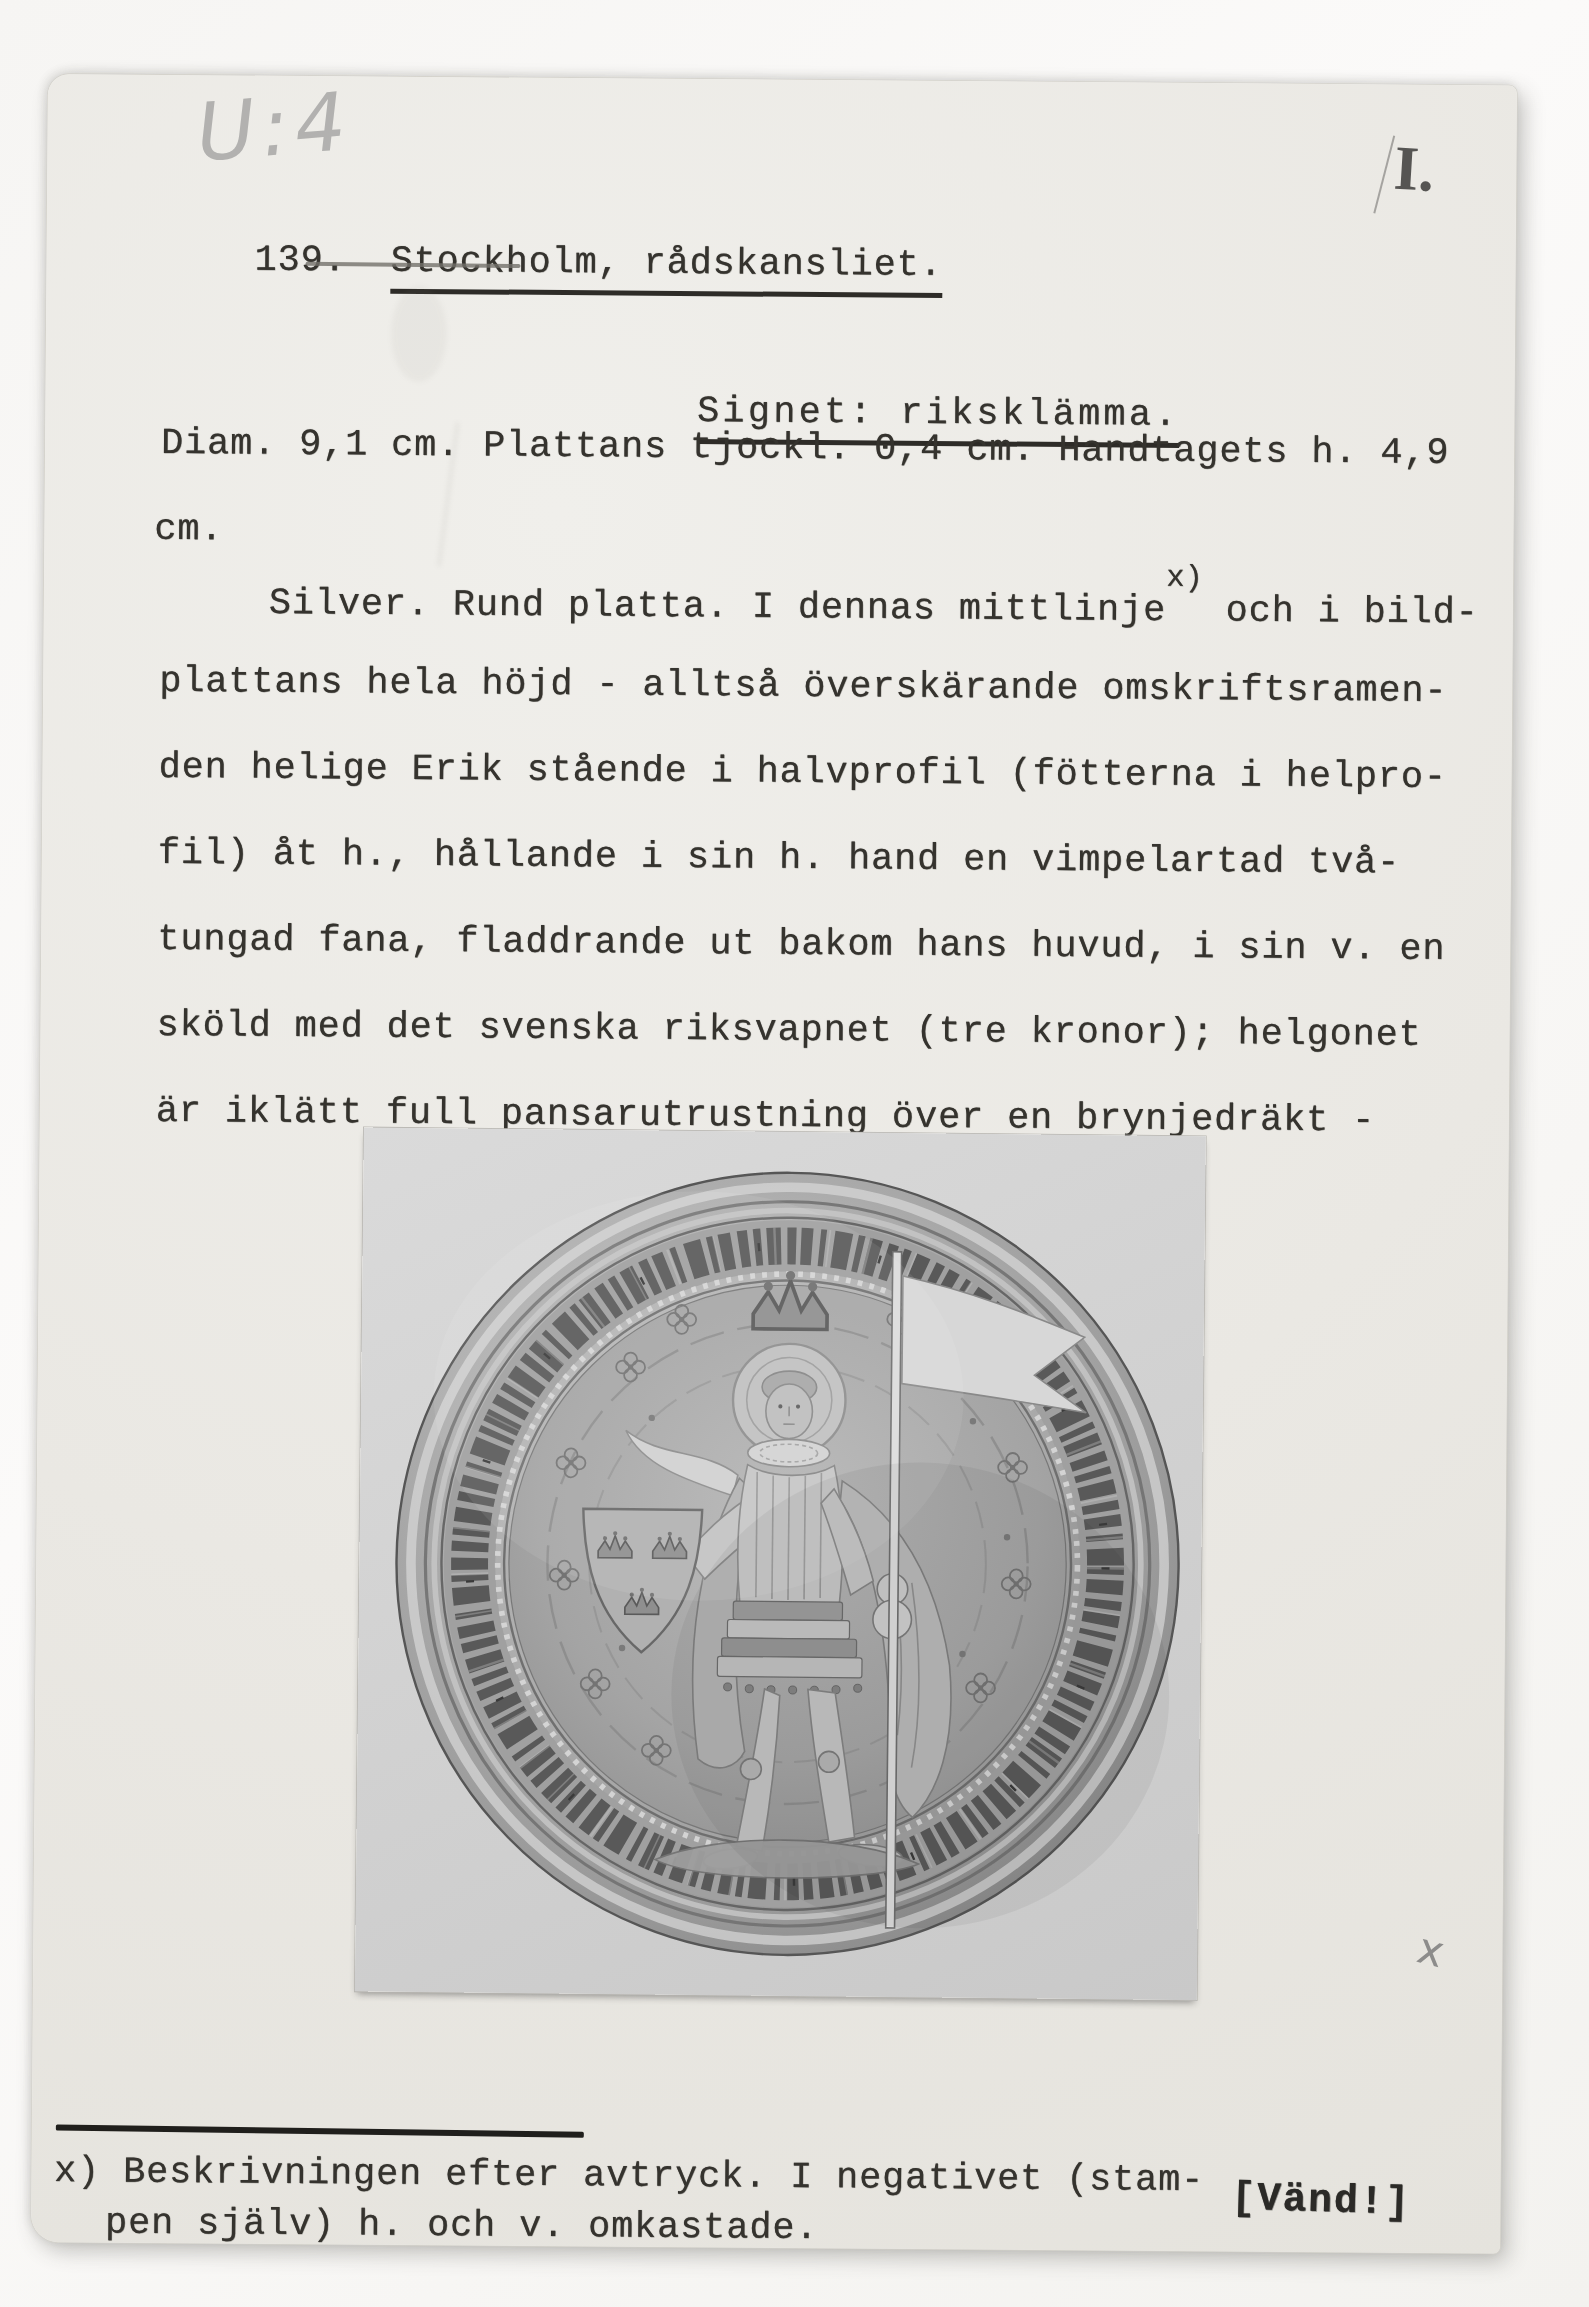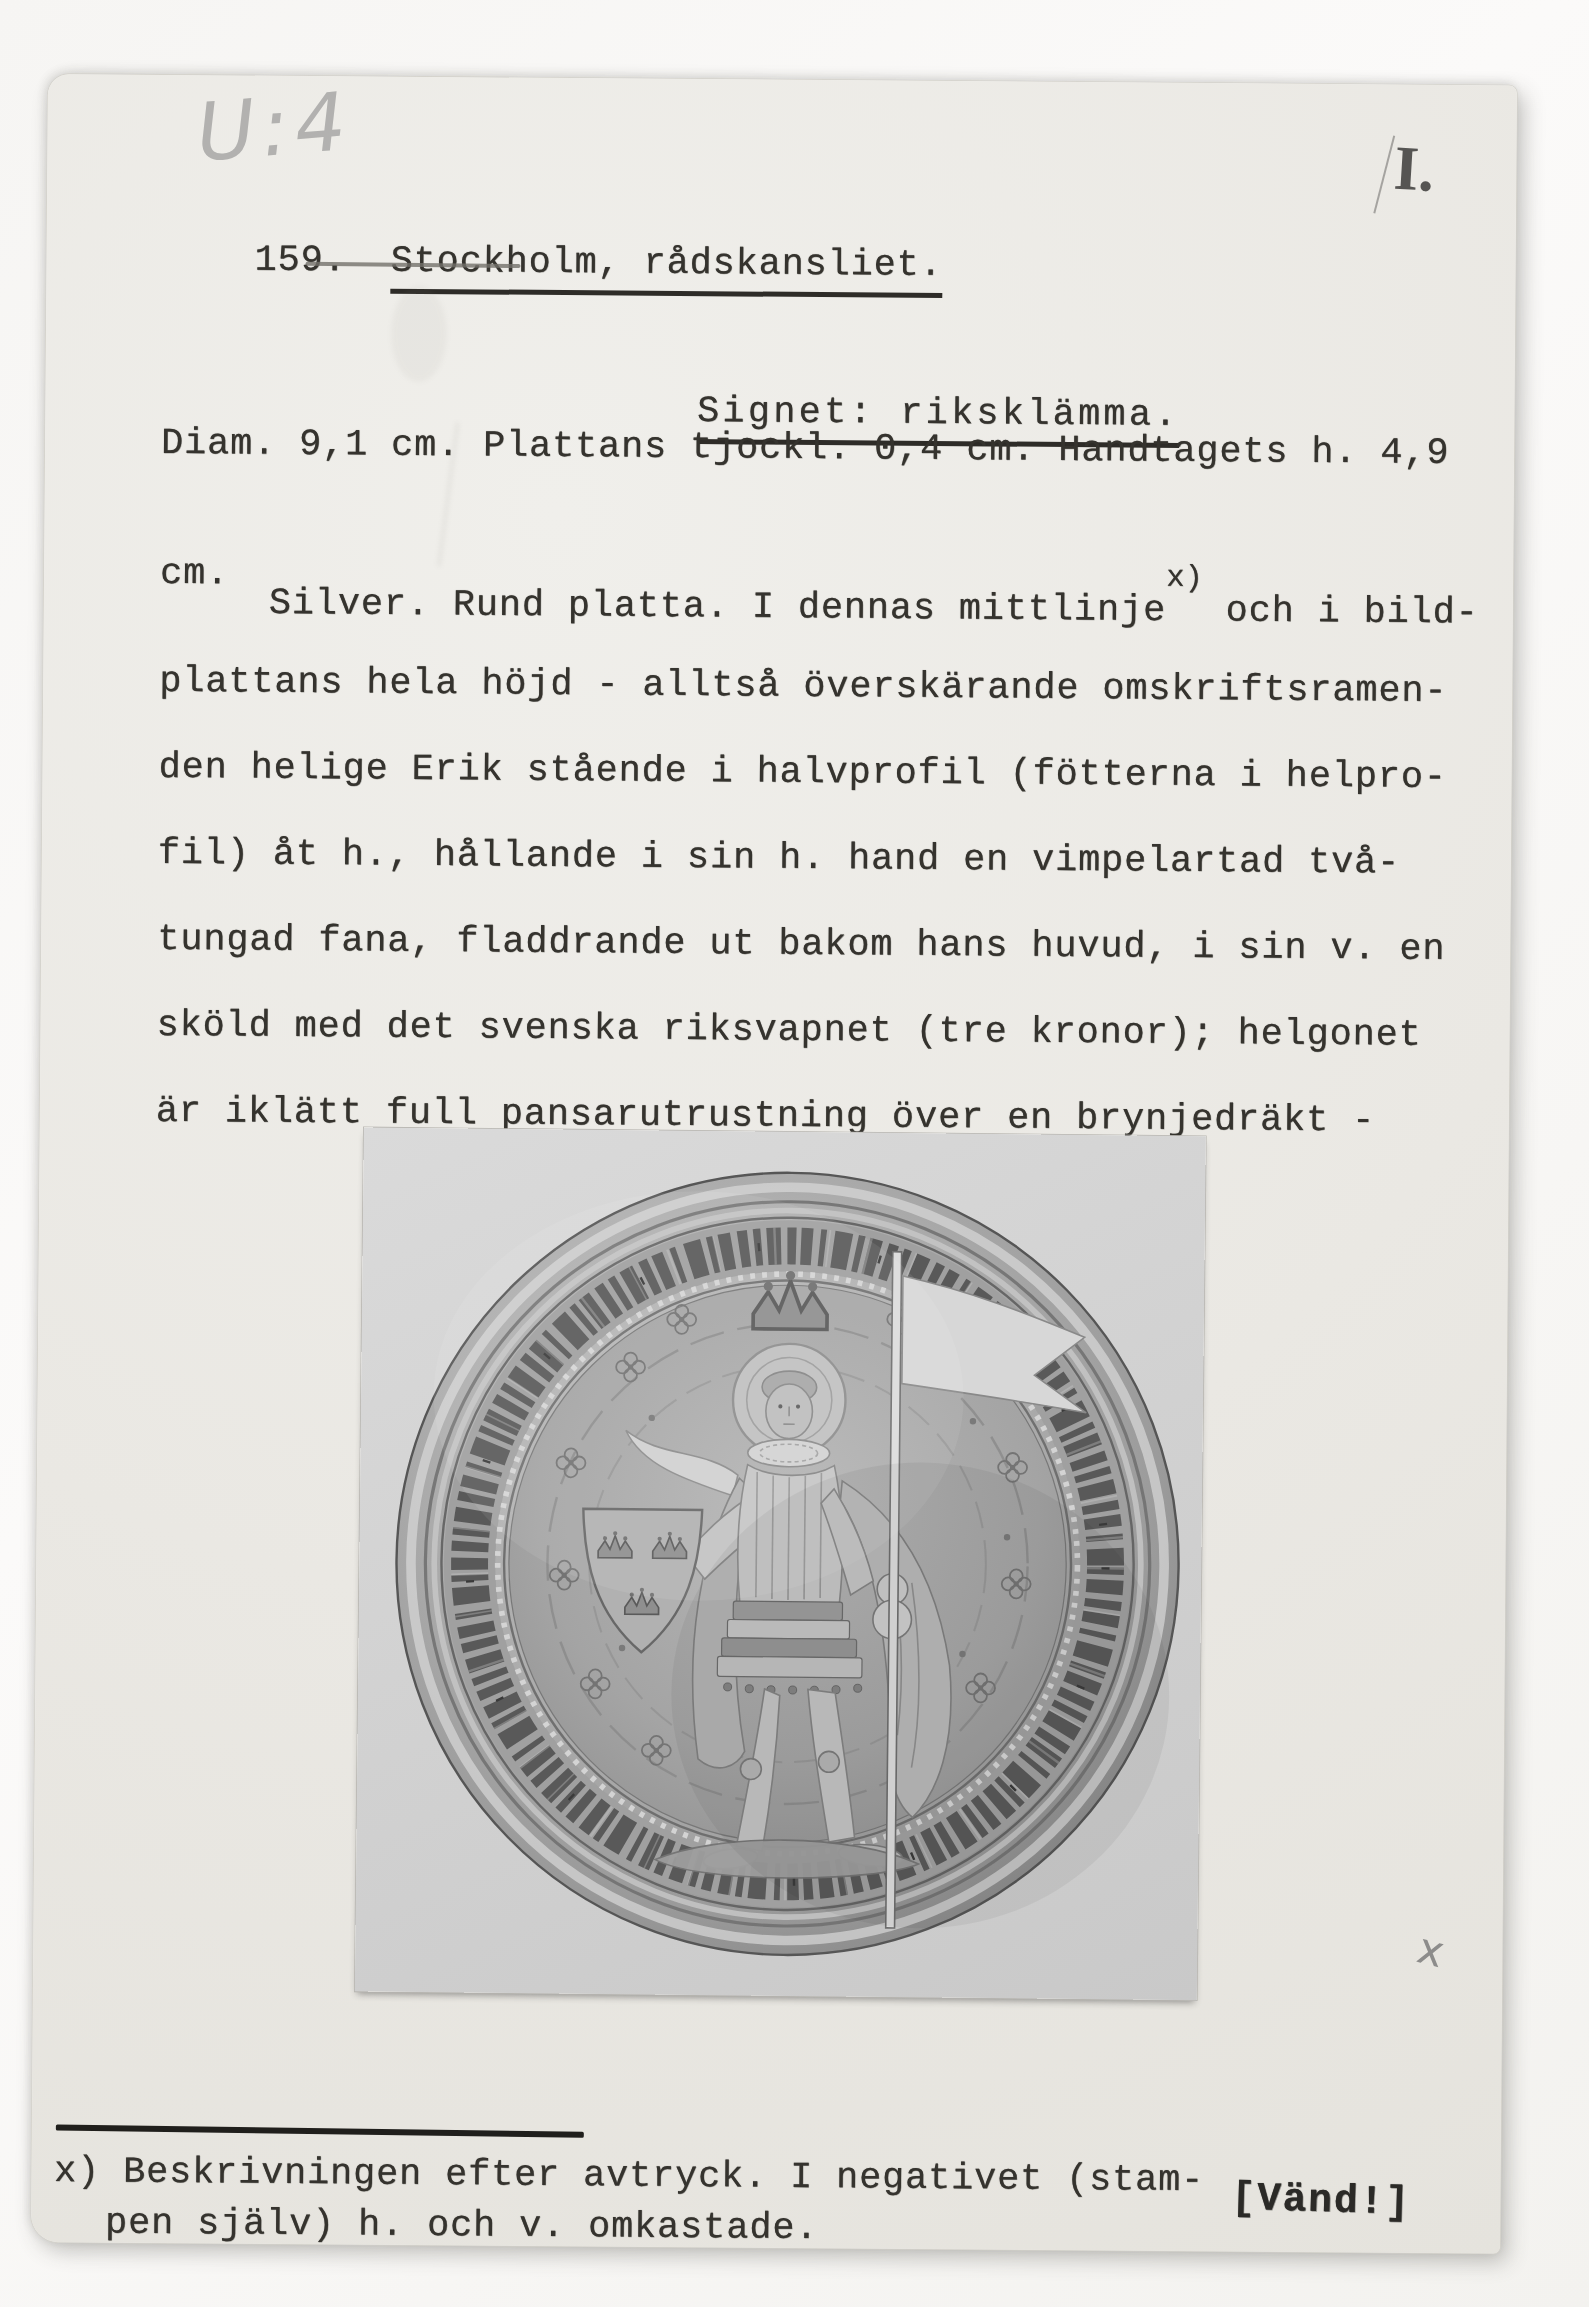--- a/index.html
+++ b/index.html
@@ -56,30 +56,30 @@
 </head>
 <body>
 
 <div class="paper">
 
   <div class="handwriting" style="left:149px;top:4.8px;font-size:80px;letter-spacing:6.4px;transform:rotate(-5deg);opacity:.6;">U:4</div>
   <div class="pencil-dark" style="left:1347px;top:48px;font-size:63px;transform:rotate(3deg);opacity:.85;">I.</div>
   <div style="position:absolute;left:1336px;top:50px;width:2.4px;height:80px;background:#6b6a68;opacity:.55;transform:rotate(14deg);"></div>
 
   <div class="typeline header-line" style="left:116px;top:123px;">
-    <span class="num">159.</span><span class="ul">Stockholm, rådskansliet.</span>
+    <span class="num">139.</span><span class="ul">Stockholm, rådskansliet.</span>
   </div>
   <div class="pencil-underline" style="left:259px;top:186px;width:215px;height:4px;"></div>
 
   <div class="typeline" style="left:550px;top:271px;letter-spacing:3.2px;">
     <span class="ul">Signet: riksklämma.</span>
   </div>
 
   <div class="typeline" style="left:116px;top:348px;">Diam. 9,1 cm. Plattans tjockl. 0,4 cm. Handtagets h. 4,9</div>
-  <div class="typeline" style="left:116px;top:434px;margin-top:44px;">cm.</div>
+  <div class="typeline" style="left:110px;top:434px;">cm.</div>
 
   <div class="typeline" style="left:225px;top:500px;"><span>Silver. Rund platta. I dennas mittlinje</span><sup class="fnmark">x)</sup><span> och i bild-</span></div>
   <div class="typeline" style="left:116px;top:586px;">plattans hela höjd - alltså överskärande omskriftsramen-</div>
   <div class="typeline" style="left:116px;top:672px;">den helige Erik stående i halvprofil (fötterna i helpro-</div>
   <div class="typeline" style="left:116px;top:758px;">fil) åt h., hållande i sin h. hand en vimpelartad två-</div>
   <div class="typeline" style="left:116px;top:844px;">tungad fana, fladdrande ut bakom hans huvud, i sin v. en</div>
   <div class="typeline" style="left:116px;top:930px;">sköld med det svenska riksvapnet (tre kronor); helgonet</div>
   <div class="typeline" style="left:116px;top:1016px;">är iklätt full pansarutrustning över en brynjedräkt -</div>
 
   <div class="smudge" style="left:345px;top:209px;width:56px;height:96px;opacity:.07;border-radius:50%;"></div>

